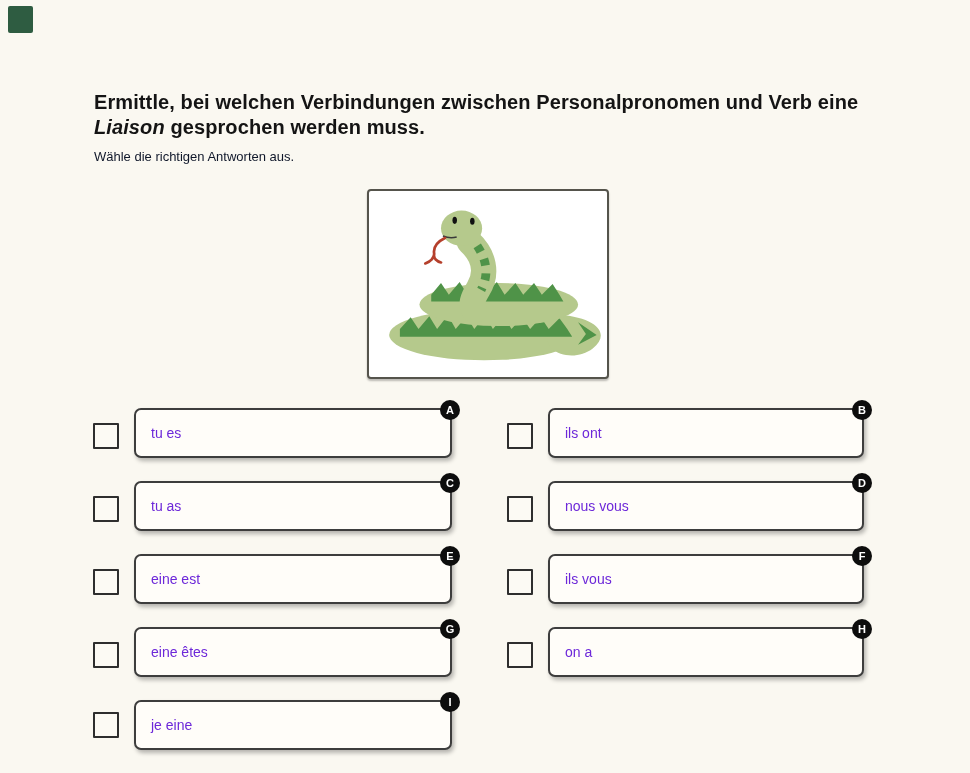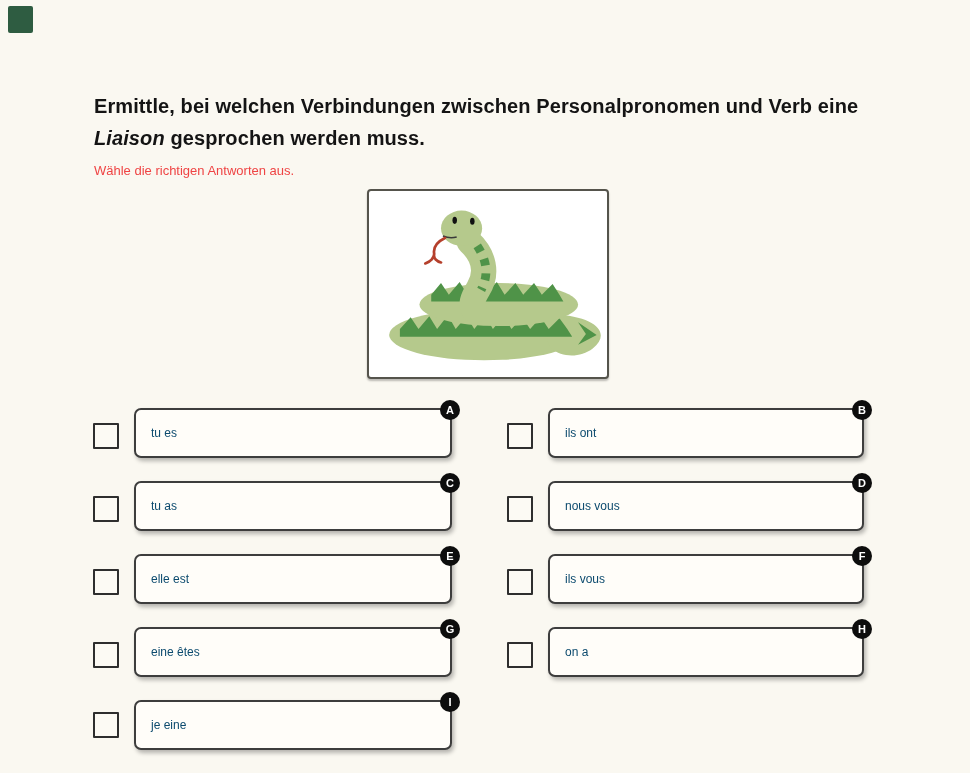--- a/index.html
+++ b/index.html
@@ -11,26 +11,26 @@
     color:#161616;
   }
   .corner-mark {
     position:absolute; left:8px; top:6px;
     width:25px; height:27px;
     background:#2e5c41;
     border-radius:2px;
   }
   .task-head { position:absolute; left:94px; top:90px; width:784px; }
   .task-title {
-    font-size:20px; font-weight:bold; line-height:32px; color:#141414;
+    font-size:20px; font-weight:bold; line-height:25px; color:#141414;
     letter-spacing:0.1px;
   }
   .task-title em { font-style:italic; }
   .task-subtitle {
-    margin-top:9px; font-size:13px; color:#ef4444; font-weight:normal;
+    margin-top:9px; font-size:13px; color:#0f172a; font-weight:normal;
   }
   .media-card {
     position:absolute; left:367px; top:189px; width:242px; height:190px;
     background:#ffffff;
     border:2px solid #55544c;
     border-radius:4px;
     box-shadow:0 2px 2px rgba(0,0,0,0.25);
   }
   .media-card svg { width:100%; height:100%; display:block; }
 
@@ -47,21 +47,21 @@
     position:absolute;
     height:50px;
     background:#fffdf9;
     border:2px solid #3d3d3d;
     border-radius:7px;
     box-shadow:2px 3px 4px rgba(0,0,0,0.28);
     display:flex; align-items:center;
     padding-left:15px;
     cursor:pointer;
   }
-  .option-label { font-size:12px; color:#0c4a6e; }
+  .option-label { font-size:14px; color:#6d28d9; }
   .option-badge {
     position:absolute; right:-10px; top:-10px;
     width:20px; height:20px;
     background:#0d0d0d; color:#ffffff;
     border-radius:50%;
     font-size:11px; font-weight:bold;
     display:flex; align-items:center; justify-content:center;
     line-height:1;
   }
 </style>
@@ -114,21 +114,21 @@
 <div class="option-row">
   <div class="checkbox" style="left:93px; top:496px;"></div>
   <div class="option-card" style="left:134px; top:481px; width:318px;">
     <span class="option-label">tu as</span>
     <span class="option-badge">C</span>
   </div>
 </div>
 <div class="option-row">
   <div class="checkbox" style="left:93px; top:569px;"></div>
   <div class="option-card" style="left:134px; top:554px; width:318px;">
-    <span class="option-label">elle est</span>
+    <span class="option-label">eine est</span>
     <span class="option-badge">E</span>
   </div>
 </div>
 <div class="option-row">
   <div class="checkbox" style="left:93px; top:642px;"></div>
   <div class="option-card" style="left:134px; top:627px; width:318px;">
     <span class="option-label">eine êtes</span>
     <span class="option-badge">G</span>
   </div>
 </div>

